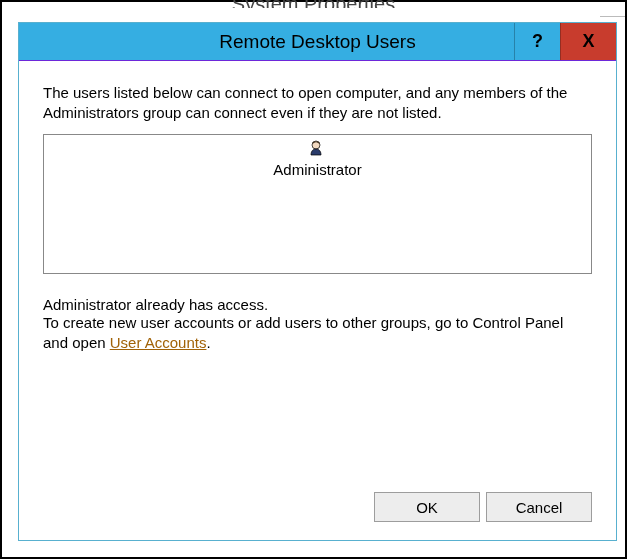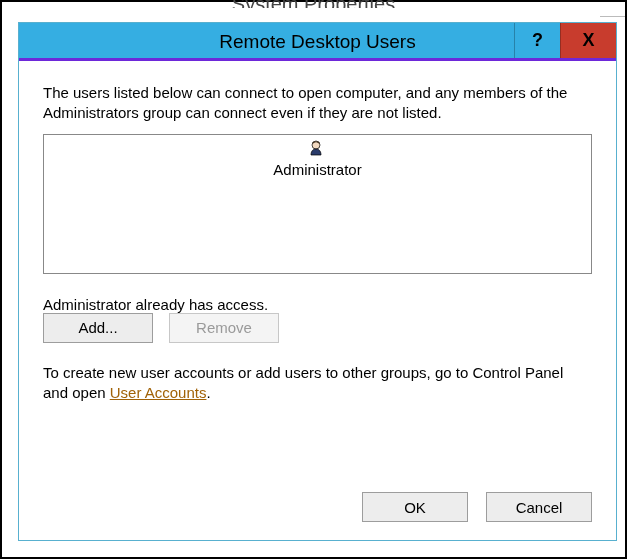--- a/index.html
+++ b/index.html
@@ -45,21 +45,21 @@
     display: flex;
     flex-direction: column;
   }
   .titlebar {
     height: 38px;
     background: #35aee2;
     display: flex;
     align-items: stretch;
     justify-content: flex-end;
     position: relative;
-    border-bottom: 3px solid #6d28d9;
+    border-bottom: 1px solid #6d28d9;
   }
   .titlebar .title {
     position: absolute;
     left: 0; right: 0;
     text-align: center;
     font-size: 19px;
     color: #000;
     line-height: 38px;
     pointer-events: none;
   }
@@ -128,21 +128,21 @@
   }
   .hint {
     font-size: 15px;
     line-height: 1.35;
   }
   .hint a { color: #a16207; text-decoration: underline; cursor: pointer; }
   .spacer { flex: 1; }
   .footer {
     display: flex;
     justify-content: flex-end;
-    gap: 18px;
+    gap: 6px;
     padding-top: 8px;
   }
   .footer .btn { min-width: 106px; }
 </style>
 </head>
 <body>
 
 <div class="outer">
   <div class="parent-title">System Properties</div>
   <div class="parent-sep"></div>
@@ -169,28 +169,20 @@
               <path d="M2 16 C2 11 5 10 7 10 C9 10 12 11 12 16 Z" fill="#2a3b6b" stroke="#000" stroke-width="0.7"></path>
               <path d="M3.5 4 C4 2 10 2 10.5 4 C10.7 6 9 3.2 7 3.2 C5 3.2 3.3 6 3.5 4 Z" fill="#3a2a18"></path>
             </svg>
           </span>
           <span>Administrator</span>
         </div>
       </div>
 
       <div class="status">Administrator already has access.</div>
 
-      <div class="btn-row">
-        <div class="btn">
-          <span>Add...</span>
-        </div>
-        <div class="btn disabled">
-          <span>Remove</span>
-        </div>
-      </div>
 
       <div class="hint">
         <span>To create new user accounts or add users to other groups, go to Control Panel and open </span><a>User Accounts</a><span>.</span>
       </div>
 
       <div class="spacer"></div>
 
       <div class="footer">
         <div class="btn">
           <span>OK</span>

